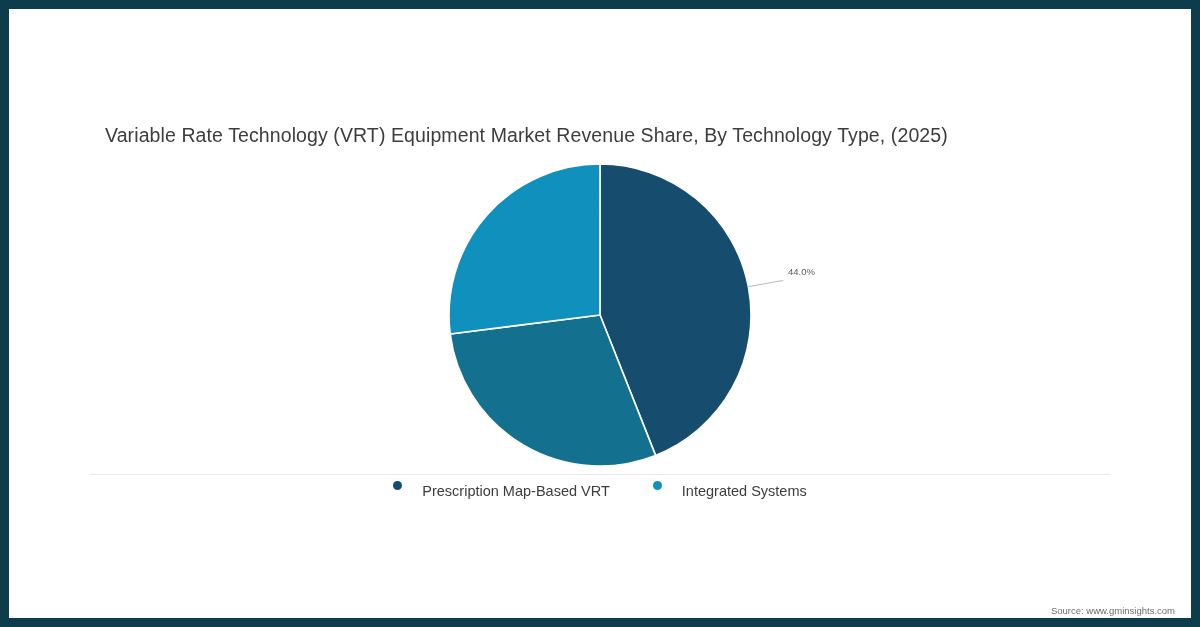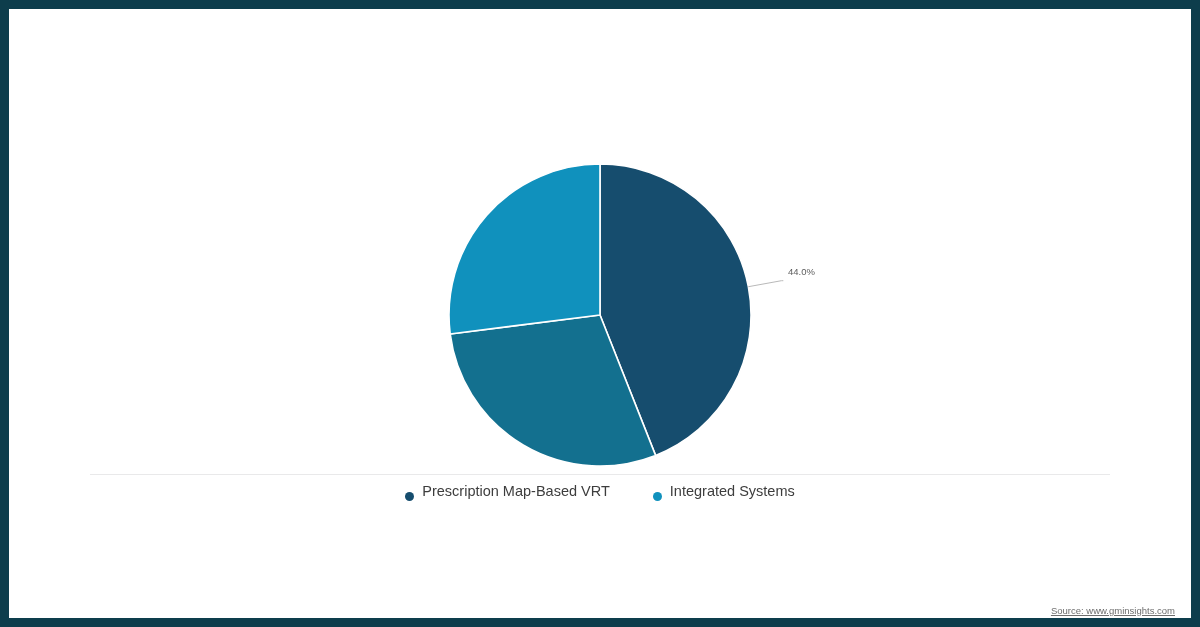--- a/index.html
+++ b/index.html
@@ -91,22 +91,22 @@
     top: 481px;
     width: 1200px;
     display: flex;
     justify-content: center;
     align-items: center;
     gap: 43px;
   }
 
   .legend-item {
     display: flex;
-    align-items: flex-end;
-    gap: 8px;
+    align-items: flex-start;
+    gap: 20px;
     white-space: nowrap;
   }
 
   .legend-dot {
     width: 9px;
     height: 9px;
     border-radius: 50%;
     flex: 0 0 auto;
   }
 
@@ -116,33 +116,33 @@
     line-height: 20px;
   }
 
   .source-note {
     position: absolute;
     right: 25px;
     top: 605px;
     font-size: 9.5px;
     color: #6d6d6d;
     white-space: nowrap;
-    text-decoration: underline;
   }
 </style>
 </head>
 <body>
 
 <div class="canvas">
 
   <div class="frame-bar frame-top" style="background: rgb(13, 61, 76);"></div>
   <div class="frame-bar frame-bottom" style="background: rgb(13, 61, 76);"></div>
   <div class="frame-bar frame-left" style="background: rgb(13, 61, 76);"></div>
   <div class="frame-bar frame-right" style="background: rgb(13, 61, 76);"></div>
 
+  <div class="chart-title">Variable Rate Technology (VRT) Equipment Market Revenue Share, By Technology Type, (2025)</div>
 
   <div class="pie-wrap">
     <svg class="pie-svg" width="1200" height="627" viewBox="0 0 1200 627">
       <g id="pie-slices">
           <path d="M 600 315 L 600.00 164.00 A 151 151 0 0 1 655.59 455.40 Z" fill="#164d6e" class="slice-path"></path>
           <path d="M 600 315 L 655.59 455.40 A 151 151 0 0 1 450.19 333.93 Z" fill="#13708f" class="slice-path"></path>
           <path d="M 600 315 L 450.19 333.93 A 151 151 0 0 1 600.00 164.00 Z" fill="#1091bd" class="slice-path"></path>
         </g>
       <path id="leader" class="leader-line" d="M 748.33 286.71 L 781.33 280.71 L 783.33 280.71"></path>
     </svg>

